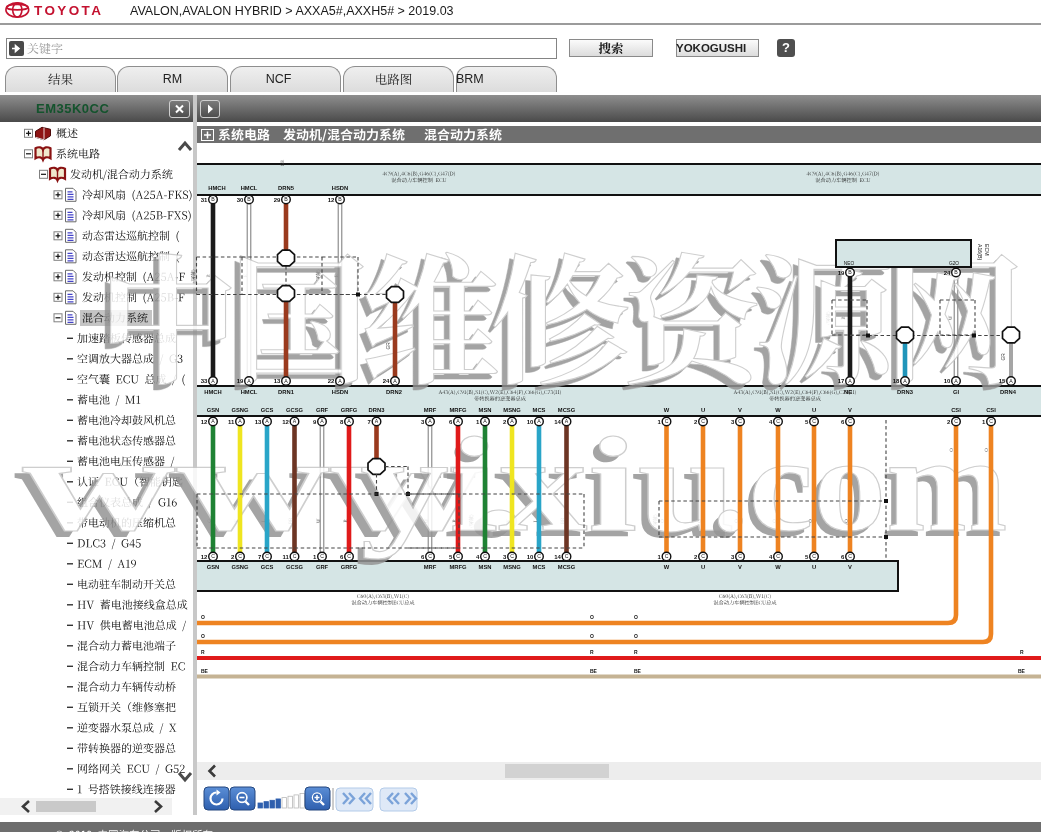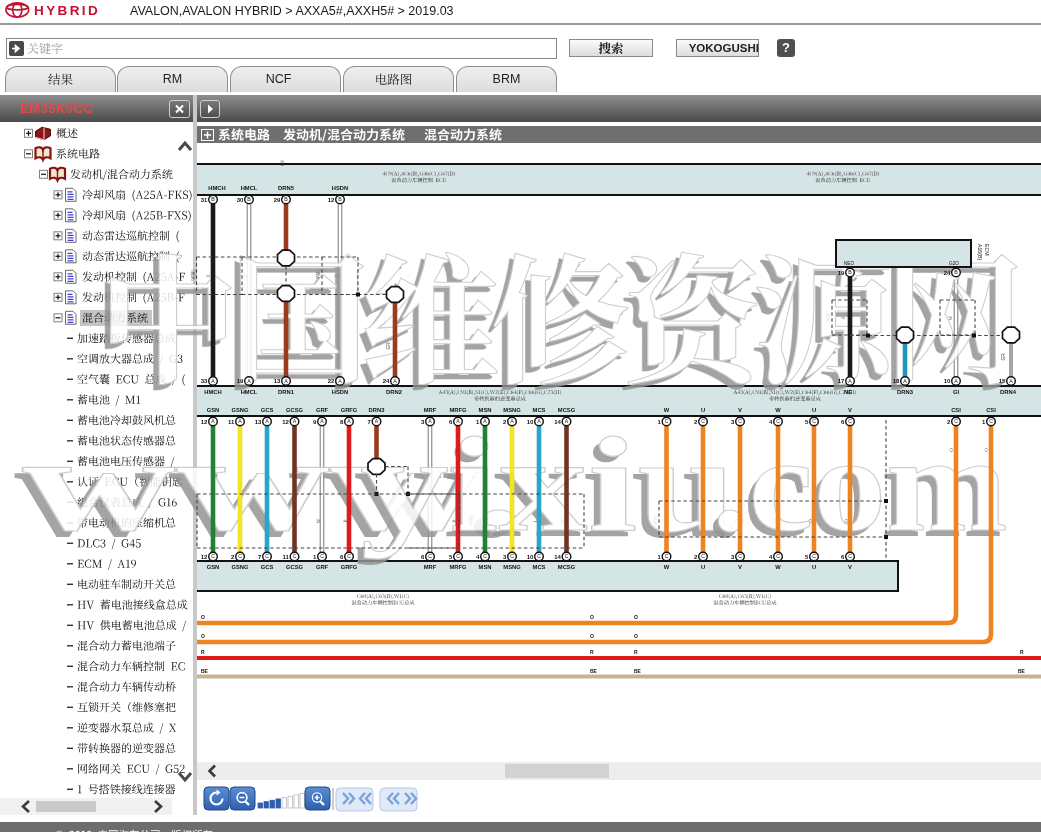--- a/index.html
+++ b/index.html
@@ -176,41 +176,41 @@
     </defs>
   </svg>
 <div class="abs" style="left:0;top:0;width:1041px;height:25px;background:#fff;border-bottom:2px solid #9b9b9b"></div>
 <svg class="abs" style="left:5px;top:1.5px" width="25" height="16" viewBox="0 0 25 16">
 <g fill="none" stroke="#c41230" stroke-width="1.6">
 <ellipse cx="12.3" cy="8" rx="11.4" ry="7.1"></ellipse>
 <ellipse cx="12.3" cy="8" rx="4.6" ry="7.0"></ellipse>
 <ellipse cx="12.3" cy="5.2" rx="10.8" ry="2.7"></ellipse>
 </g>
   </svg>
-<div class="abs" style="left:34px;top:2.5px;font-size:13.5px;font-weight:bold;color:#c41230;letter-spacing:2.4px">HYBRID</div>
+<div class="abs" style="left:34px;top:2.5px;font-size:13.5px;font-weight:bold;color:#c41230;letter-spacing:2.4px">TOYOTA</div>
 <div class="abs" style="left:130px;top:4px;font-size:12.5px;color:#1a1a1a">AVALON,AVALON HYBRID &gt; AXXA5#,AXXH5# &gt; 2019.03</div>
 <div class="abs" style="left:6px;top:38px;width:551px;height:21px;background:#fff;border:1px solid #848484"></div>
 <div class="abs" style="left:9px;top:41px;width:15px;height:15px;background:#4a4a4a;border-radius:2px"></div>
 <svg class="abs" style="left:9px;top:41px" width="15" height="15">
     <path d="M3 7.5h6M6.5 4.5l3.5 3-3.5 3z" stroke="#fff" stroke-width="1.6" fill="#fff"></path>
   </svg>
 <div class="btn" style="left:569px;top:39px;width:84px;height:18px"></div>
 <div class="btn" style="left:676px;top:39px;width:83px;height:18px"></div>
-<div class="abs" style="left:676px;top:39px;width:83px;height:18px;font-size:11.5px;font-weight:bold;color:#222;text-align:right;line-height:18px">YOKOGUSHI</div>
+<div class="abs" style="left:676px;top:39px;width:83px;height:18px;font-size:11.5px;font-weight:bold;color:#222;text-align:left;line-height:18px">YOKOGUSHI</div>
 <div class="abs" style="left:777px;top:39px;width:18px;height:18px;background:#4f4f4f;border-radius:3px;color:#fff;font-weight:bold;font-size:13px;text-align:center;line-height:18px">?</div>
 <div class="tab" style="left:5px;width:111px"></div>
 <div class="tab" style="left:117px;width:111px"></div>
 <div class="tab" style="left:230px;width:111px"></div>
 <div class="tab" style="left:343px;width:111px"></div>
 <div class="tab" style="left:456px;width:101px"></div>
 <div class="abs" style="left:117px;top:66px;width:111px;height:20px;font-size:12.5px;color:#222;text-align:center;line-height:27px">RM</div>
 <div class="abs" style="left:230px;top:66px;width:97px;height:26px;font-size:12.5px;color:#222;text-align:center;line-height:27px">NCF</div>
-<div class="abs" style="left:456px;top:66px;width:101px;height:26px;font-size:12.5px;color:#222;text-align:center;line-height:27px">BRM</div>
+<div class="abs" style="left:456px;top:66px;width:101px;height:26px;font-size:12.5px;color:#222;text-align:left;line-height:27px">BRM</div>
 <div class="abs" style="left:0;top:95px;width:1041px;height:27px;background:linear-gradient(#8e8e8e,#4a4a4a)"></div>
-<div class="abs" style="left:20px;top:101px;font-size:13px;font-weight:bold;color:#ef4444;letter-spacing:.5px">EM35K0CC</div>
+<div class="abs" style="left:36px;top:101px;font-size:13px;font-weight:bold;color:#14532d;letter-spacing:.5px">EM35K0CC</div>
 <div class="dkbtn" style="left:169px;top:100px;width:21px;height:18px"></div>
 <svg class="abs" style="left:169px;top:100px" width="21" height="18">
     <path d="M7 5.5l7 7M14 5.5l-7 7" stroke="#fff" stroke-width="2"></path>
   </svg>
 <div class="dkbtn" style="left:200px;top:100px;width:20px;height:18px"></div>
 <svg class="abs" style="left:200px;top:100px" width="20" height="18">
     <path d="M8 4.5l5 4.5-5 4.5z" fill="#fff"></path>
   </svg>
 <div class="abs" style="left:197px;top:126px;width:844px;height:17px;background:#6f6f6f"></div>
 <div class="abs" style="left:201px;top:129px;width:13px;height:12px;border:1px solid #fff"></div>

